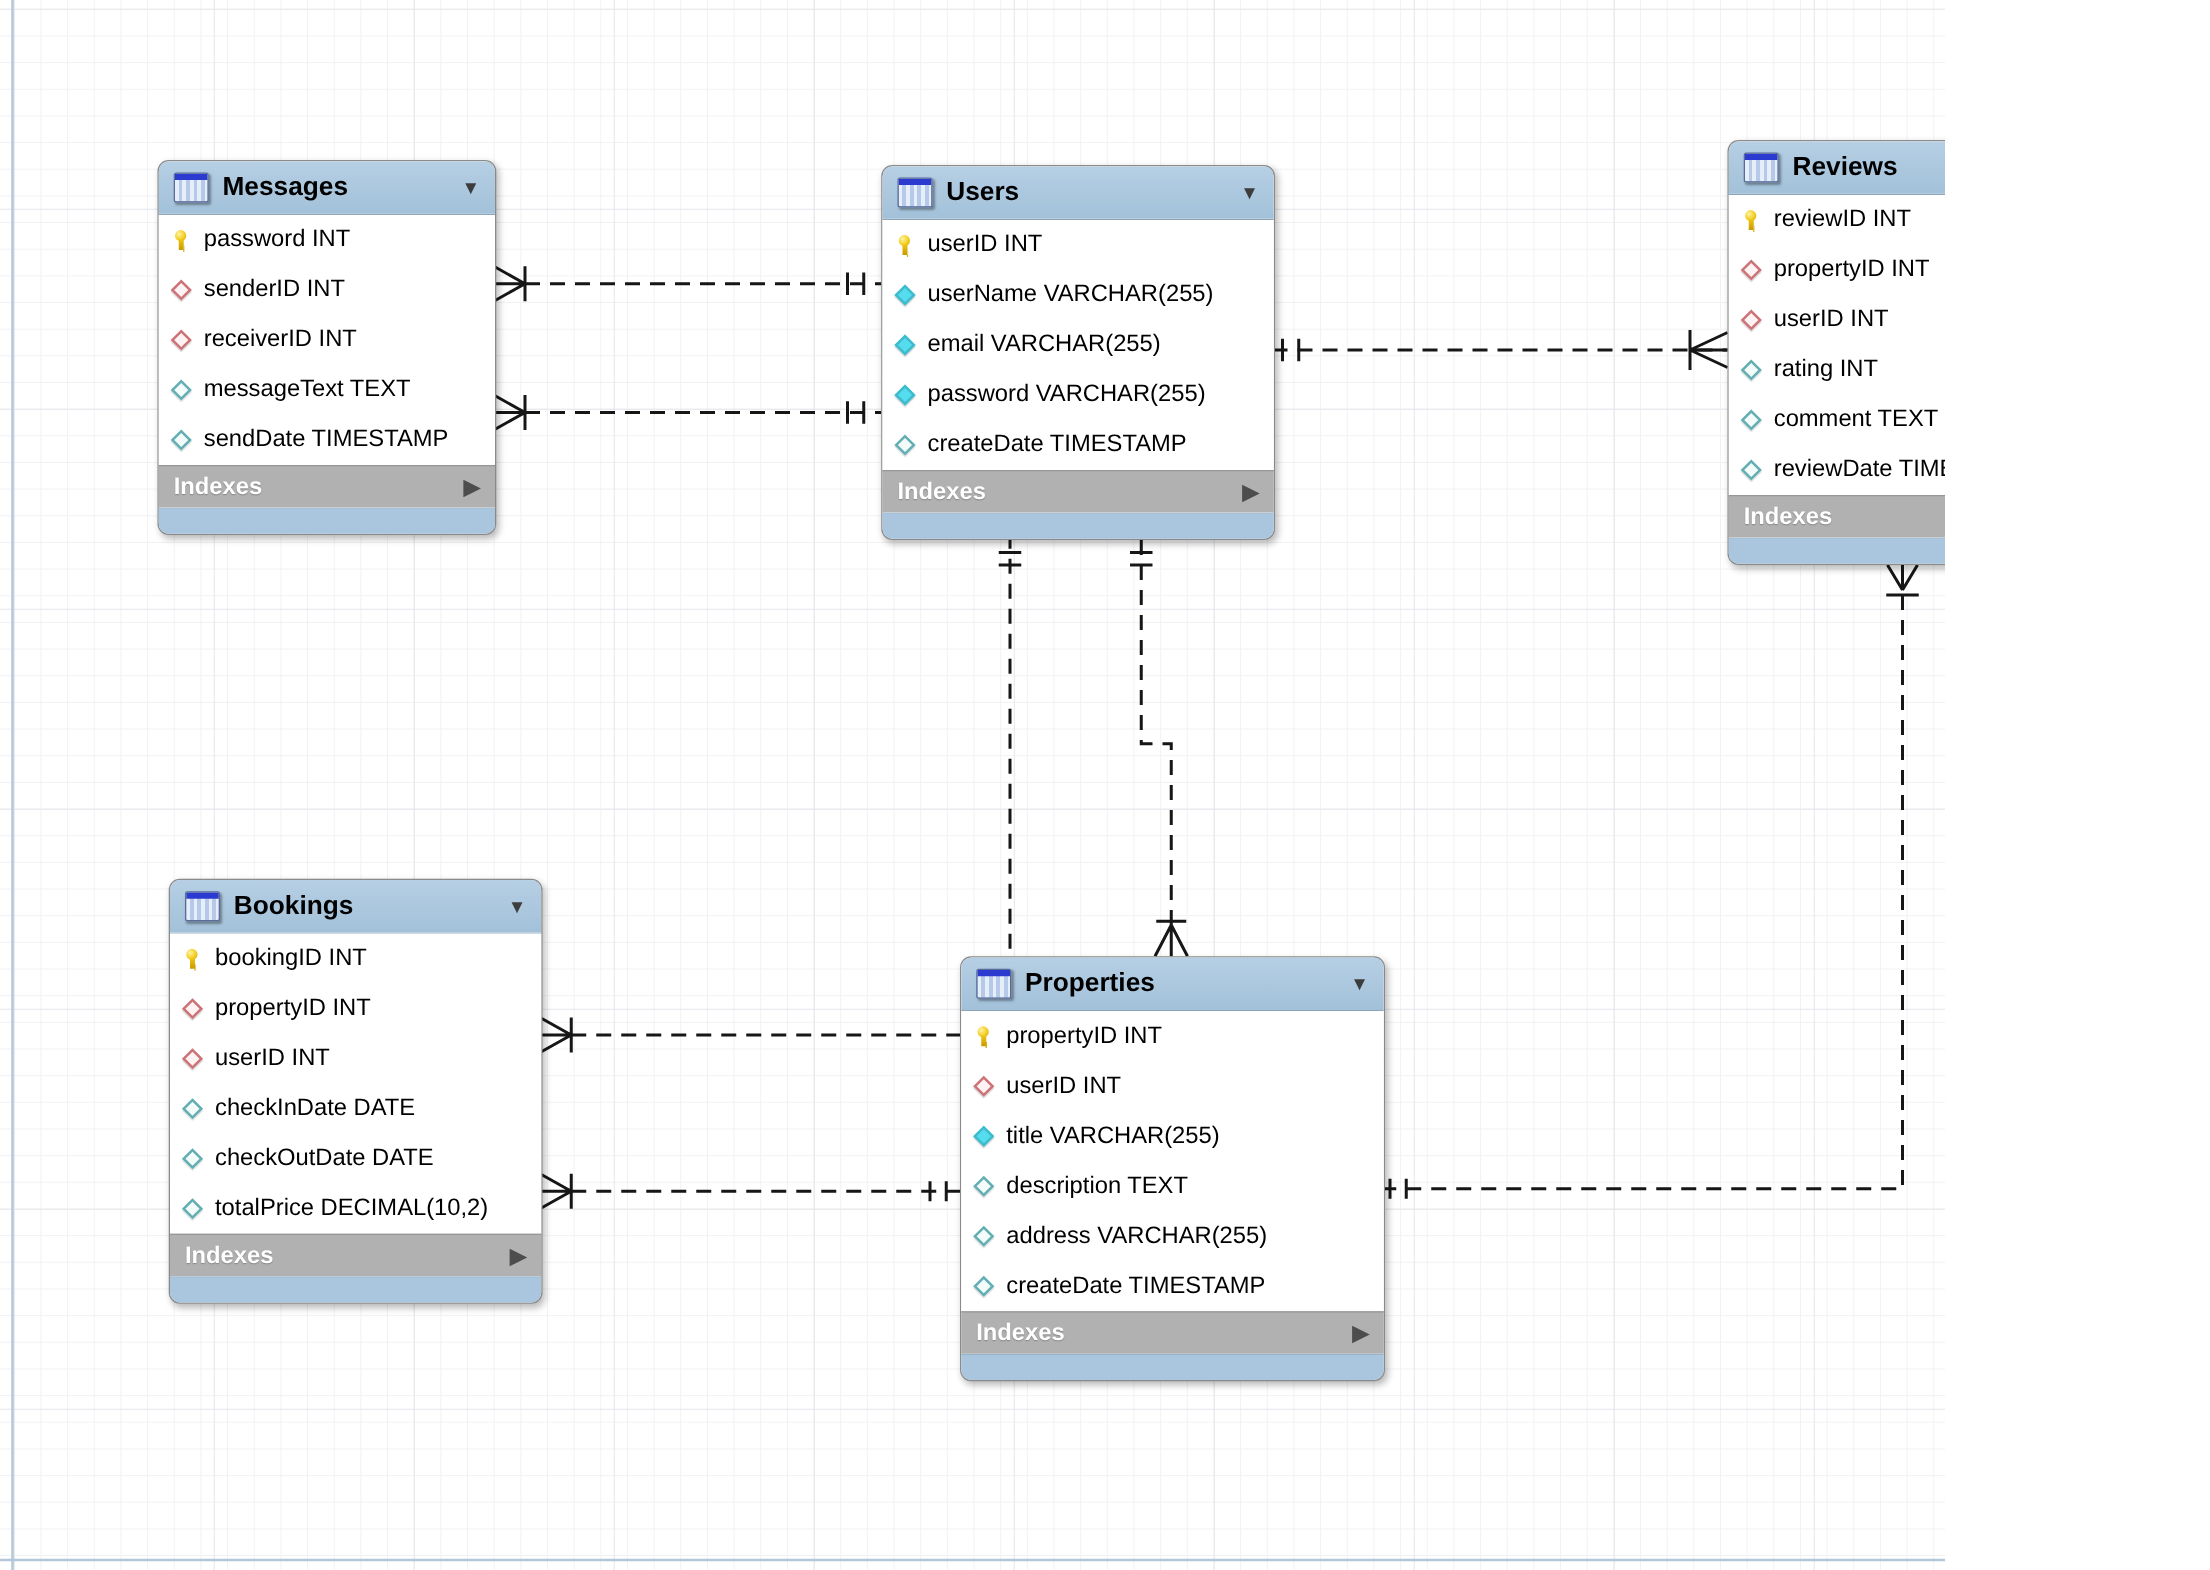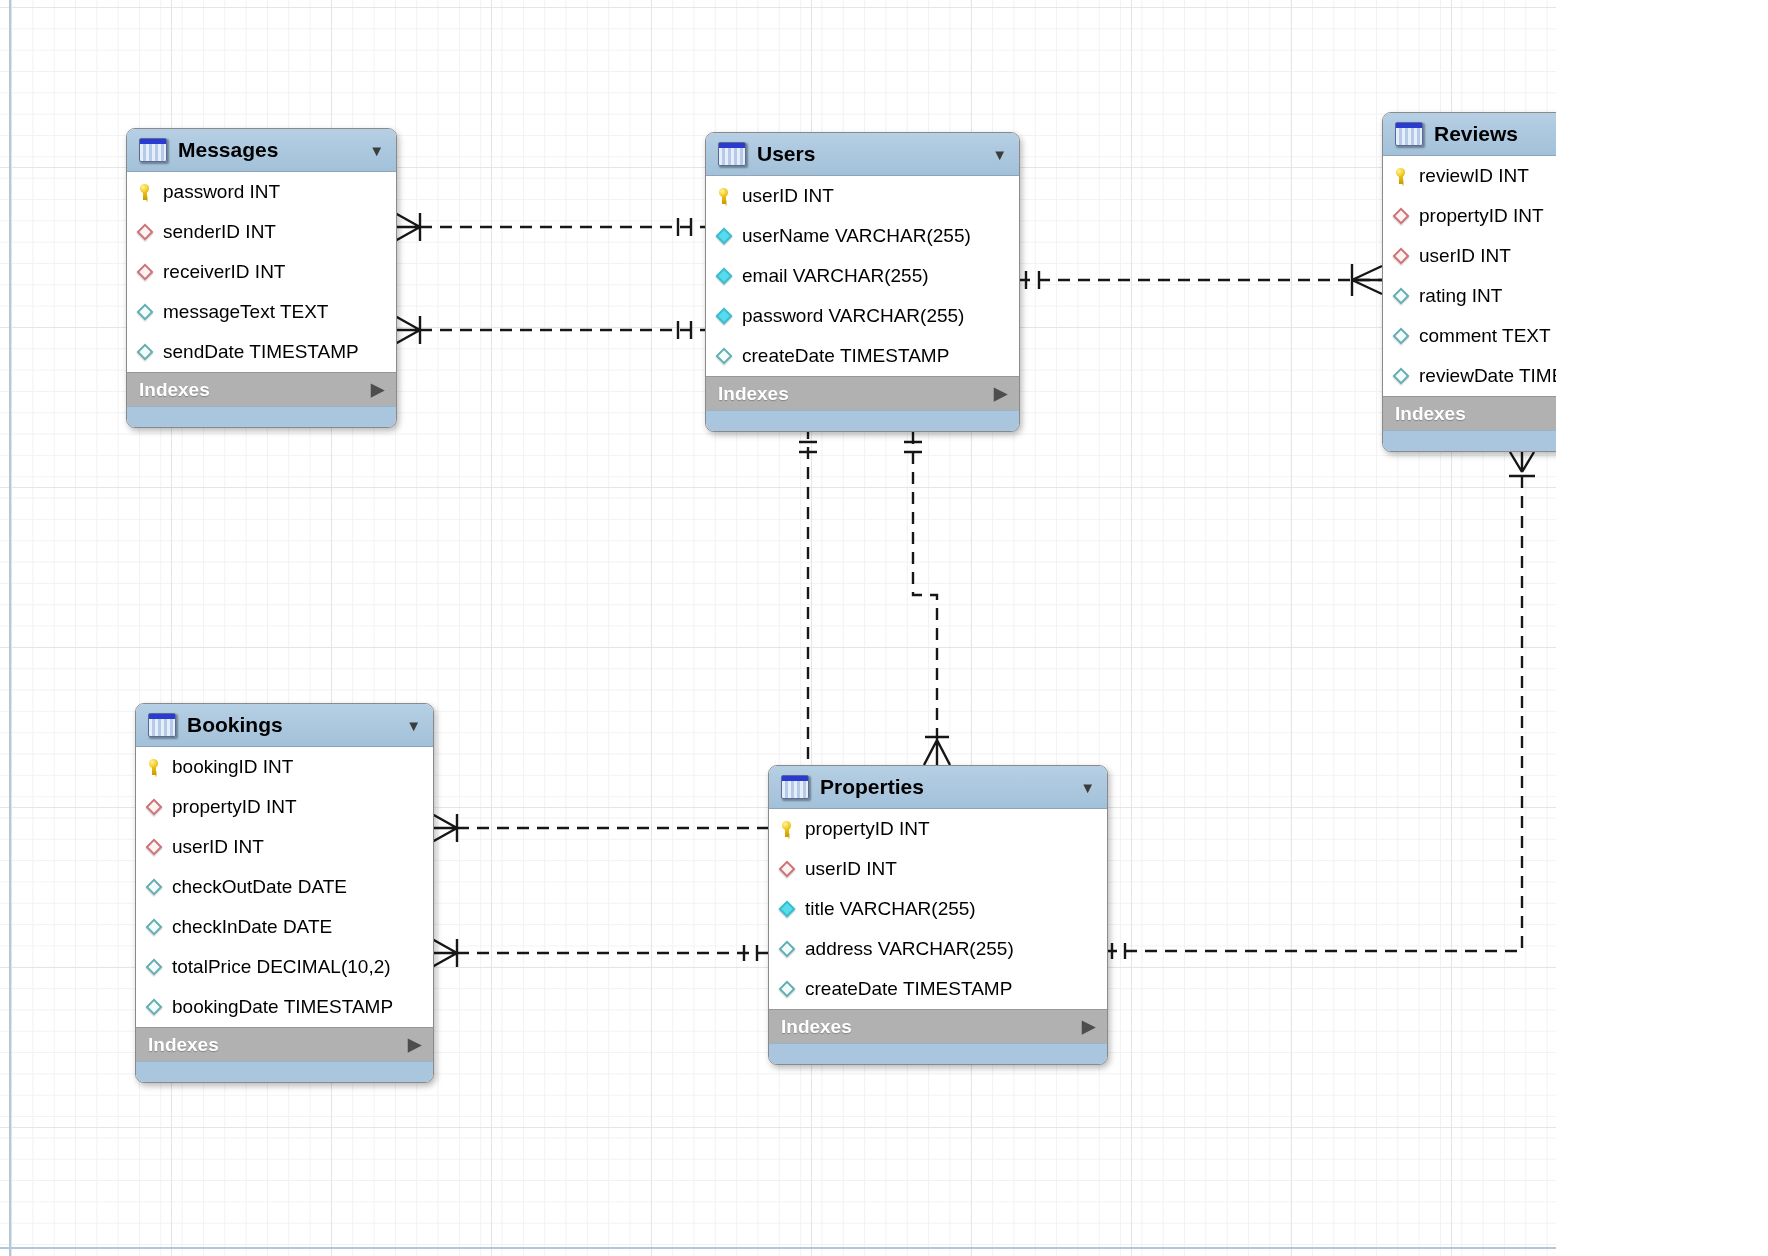--- a/index.html
+++ b/index.html
@@ -219,34 +219,30 @@
     <div class="trow">
       <span class="cicon" data-icon="fk"></span>
       <span>propertyID INT</span>
     </div>
     <div class="trow">
       <span class="cicon" data-icon="fk"></span>
       <span>userID INT</span>
     </div>
     <div class="trow">
       <span class="cicon" data-icon="attr"></span>
+      <span>checkInDate DATE</span>
+    </div>
+    <div class="trow">
+      <span class="cicon" data-icon="attr"></span>
       <span>checkOutDate DATE</span>
     </div>
     <div class="trow">
       <span class="cicon" data-icon="attr"></span>
-      <span>checkInDate DATE</span>
-    </div>
-    <div class="trow">
-      <span class="cicon" data-icon="attr"></span>
       <span>totalPrice DECIMAL(10,2)</span>
     </div>
-    <div class="trow">
-      <span class="cicon" data-icon="attr"></span>
-      <span>bookingDate TIMESTAMP</span>
-    </div>
     <div class="tfoot">
       <span>Indexes</span>
       <span class="expand">▶</span>
     </div>
     <div class="tbottom"></div>
   </div>
 
   <div class="table" id="t-properties">
     <div class="thead">
       <span class="tableicon"></span>
@@ -260,20 +256,24 @@
     <div class="trow">
       <span class="cicon" data-icon="fk"></span>
       <span>userID INT</span>
     </div>
     <div class="trow">
       <span class="cicon" data-icon="attr-filled"></span>
       <span>title VARCHAR(255)</span>
     </div>
     <div class="trow">
       <span class="cicon" data-icon="attr"></span>
+      <span>description TEXT</span>
+    </div>
+    <div class="trow">
+      <span class="cicon" data-icon="attr"></span>
       <span>address VARCHAR(255)</span>
     </div>
     <div class="trow">
       <span class="cicon" data-icon="attr"></span>
       <span>createDate TIMESTAMP</span>
     </div>
     <div class="tfoot">
       <span>Indexes</span>
       <span class="expand">▶</span>
     </div>

